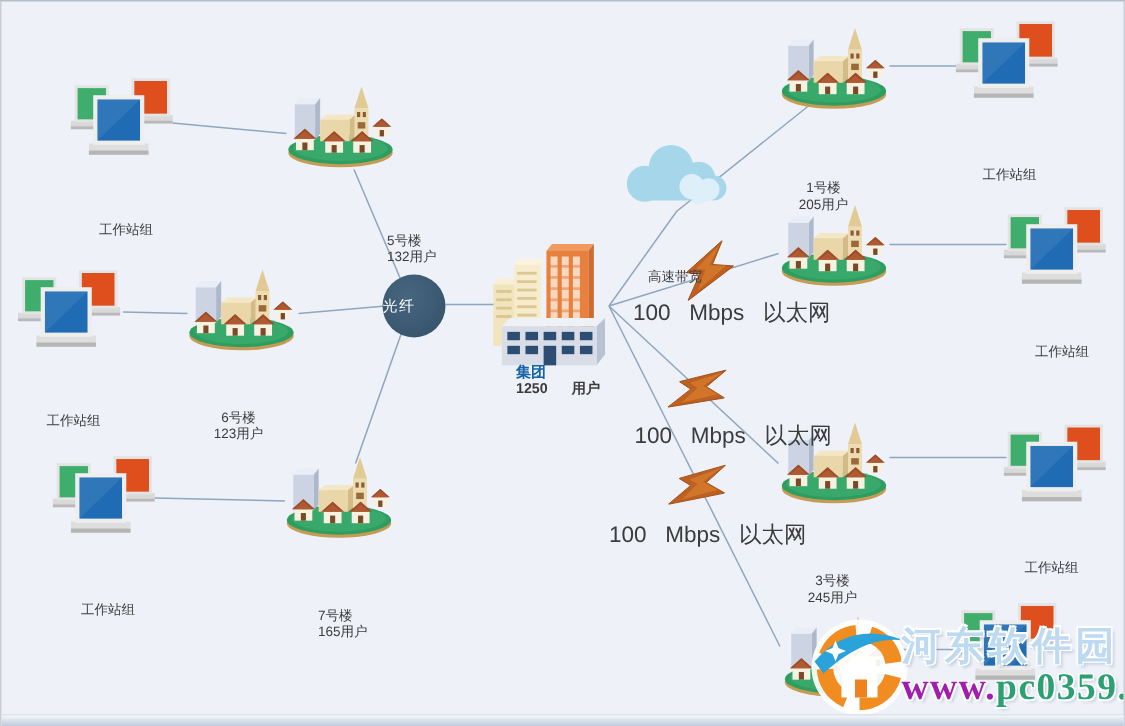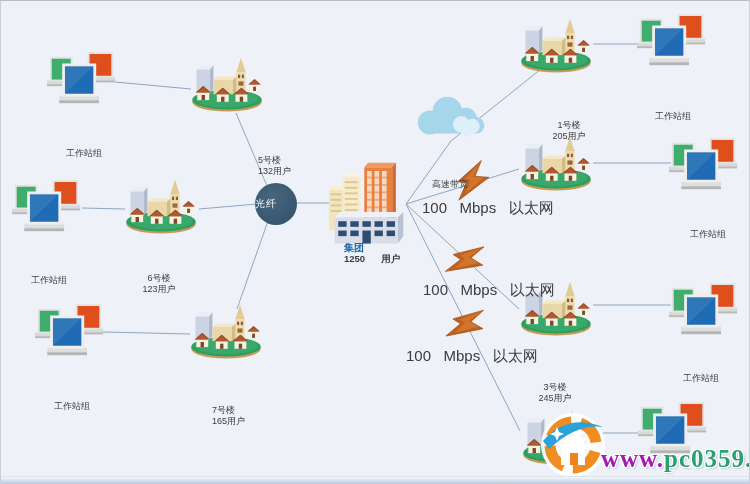--- a/index.html
+++ b/index.html
@@ -223,21 +223,21 @@
       <use href="#hq"></use>
     </svg>
   <div class="hq-name" style="left:343px;top:240px">集团</div>
   <div class="hq-users" style="left:343px;top:252px">
     <span>1250</span><span class="gap"></span><span>用户</span>
   </div>
 
   <svg class="node" style="left:516px;top:15px" width="78" height="58" viewBox="0 0 92 68">
       <use href="#campus"></use>
     </svg>
-  <div class="lbl center" style="left:536px;top:79px;width:64px">
+  <div class="lbl center" style="left:516px;top:79px;width:64px">
     <div>1号楼</div>
     <div>205用户</div>
   </div>
 
   <svg class="node" style="left:516px;top:133px" width="78" height="58" viewBox="0 0 92 68">
       <use href="#campus"></use>
     </svg>
 
   <svg class="node" style="left:516px;top:278px" width="78" height="58" viewBox="0 0 92 68">
       <use href="#campus"></use>
@@ -311,19 +311,20 @@
 
   <svg class="node" style="left:637px;top:400px" width="70" height="59" viewBox="0 0 74 62">
       <use href="#laptops"></use>
     </svg>
   <div class="lbl center" style="left:640px;top:452px;width:70px">工作站组</div>
 
   <div class="watermark">
     <svg style="position:absolute;left:0;top:4px" width="68" height="68">
         <use href="#wmlogo"></use>
       </svg>
+    <div class="wm-site">河东软件园</div>
     <div class="wm-url">
       <span class="wm-www">www.</span><span class="wm-domain">pc0359.cn</span>
     </div>
   </div>
 
   <div class="bottom-strip"></div>
 </div>
 
 </body></html>

